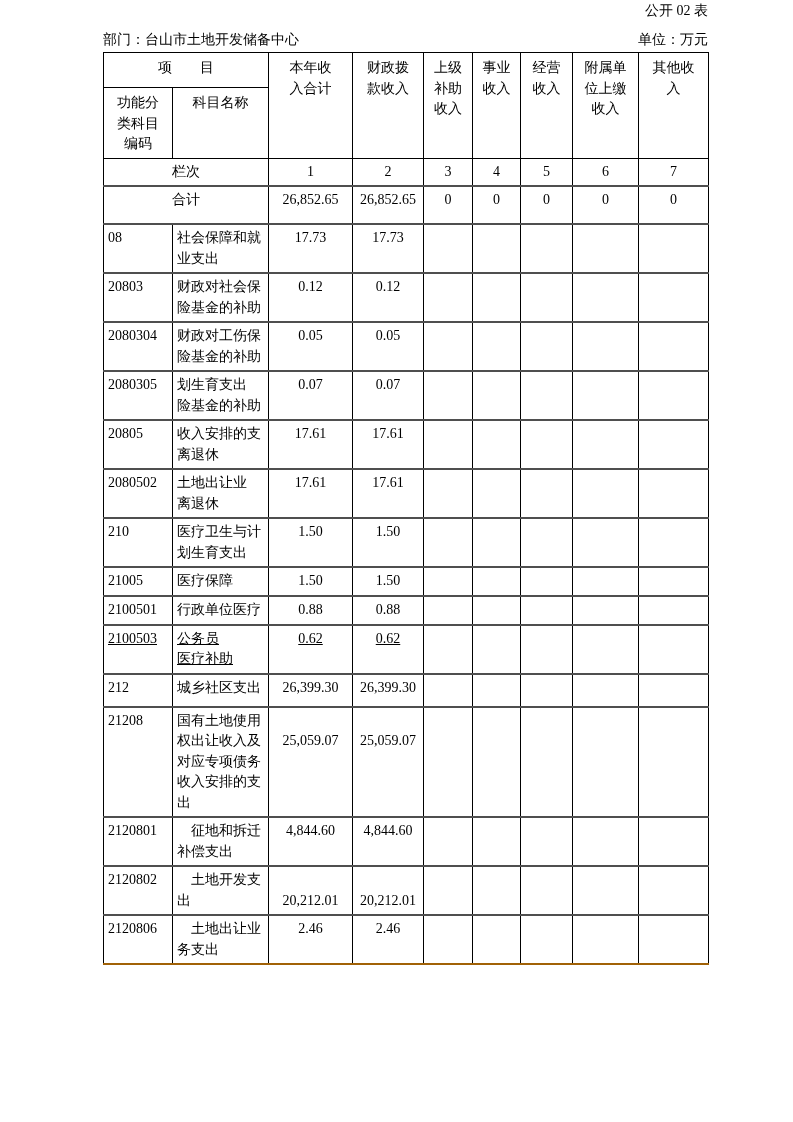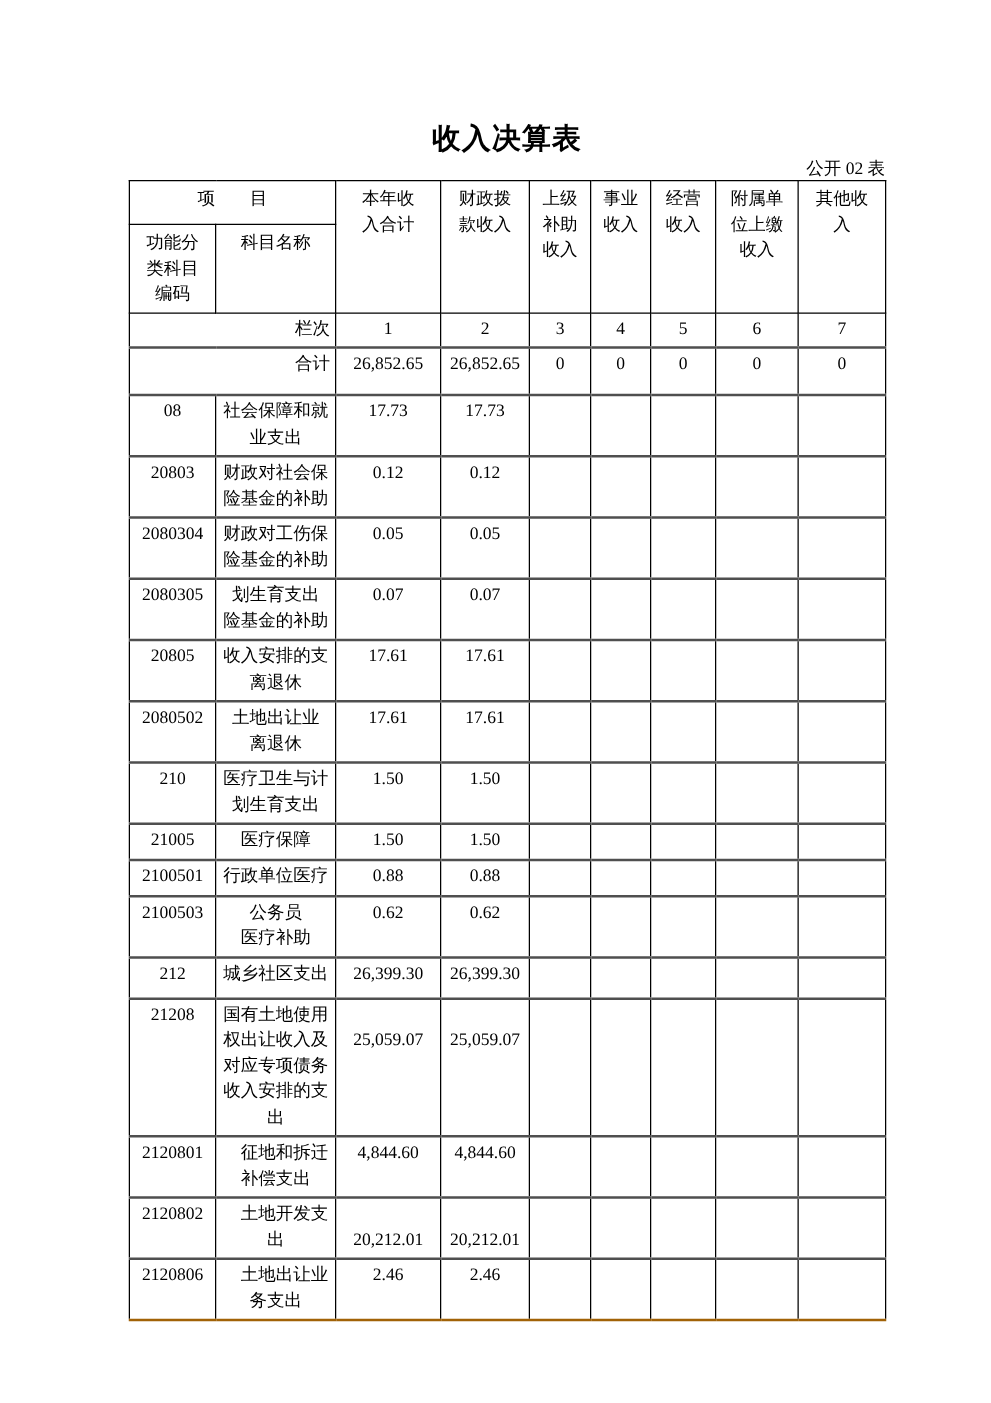--- a/index.html
+++ b/index.html
@@ -52,36 +52,39 @@
     padding: 3px 4px;
     font-size: 14px;
     font-weight: normal;
     line-height: 20.5px;
     white-space: pre-line;
     overflow: hidden;
     box-sizing: border-box;
   }
   .income-table thead th { text-align: center; padding-top: 5px; }
   .income-table th.item-header { vertical-align: middle; padding-top: 0; }
-  .income-table td.label-merged { text-align: right; }
+  .income-table td.label-merged { text-align: center; }
   .income-table td.num { text-align: center; }
-  .income-table td.code, .income-table td.name { text-align: center; }
+  .income-table td.code, .income-table td.name { text-align: left; }
   tr.total-row td, tr.data-row td { border-top: 2px solid #4f4f4f; }
   tbody tr:last-child td { border-bottom: 2px solid #a16207; }
 </style>
 </head>
 <body>
 
 <div class="page">
   <div class="content">
 
-    <div class="doc-title">收入决算表</div>
 
     <div class="form-code">公开 02 表</div>
 
+    <div class="meta-row">
+      <span>部门：台山市土地开发储备中心</span>
+      <span>单位：万元</span>
+    </div>
 
     <table class="income-table">
       <colgroup>
         <col style="width:69px">
           <col style="width:96px">
           <col style="width:84px">
         <col style="width:71px">
           <col style="width:49px">
           <col style="width:48px">
         <col style="width:52px">
@@ -235,21 +238,21 @@
             <td class="code">2100501</td>
             <td class="name">行政单位医疗</td>
             <td class="num">0.88</td>
             <td class="num">0.88</td>
             <td class="num"></td>
             <td class="num"></td>
             <td class="num"></td>
             <td class="num"></td>
             <td class="num"></td>
           </tr>
-          <tr class="data-row" style="height: 47px;">
+          <tr class="data-row" style="height: 47px; text-decoration: underline;">
             <td class="code">2100503</td>
             <td class="name">公务员
 医疗补助</td>
             <td class="num">0.62</td>
             <td class="num">0.62</td>
             <td class="num"></td>
             <td class="num"></td>
             <td class="num"></td>
             <td class="num"></td>
             <td class="num"></td>

